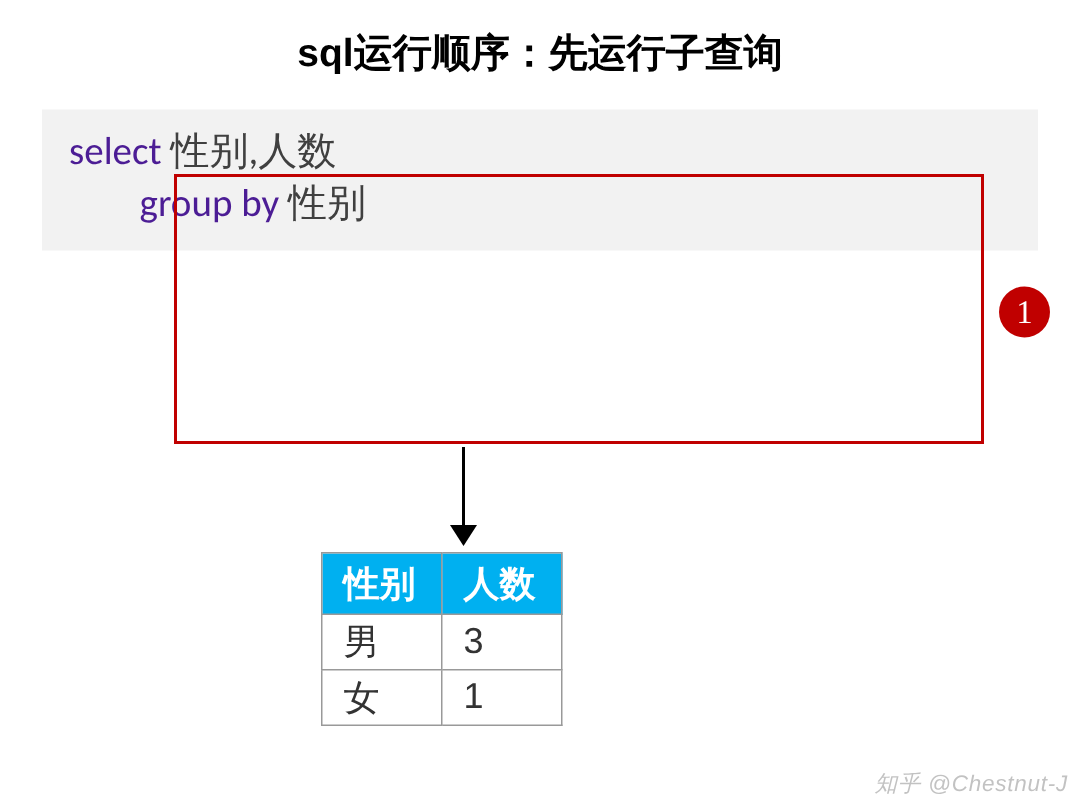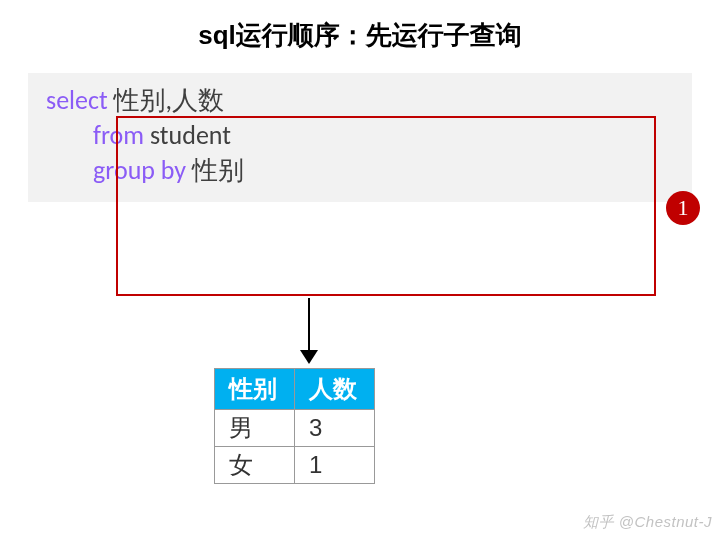--- a/index.html
+++ b/index.html
@@ -21,21 +21,21 @@
   }
   .code-block {
     background: #f2f2f2;
     margin: 8px 28px 0 28px;
     padding: 10px 18px 14px 18px;
     font-size: 26px;
     font-family: "Microsoft YaHei", Calibri, Arial, sans-serif;
     line-height: 1.35;
     position: relative;
   }
-  .kw { color: #8b5cf6; }
+  .kw { color: #4c1d95; }
   .txt { color: #404040; }
   .subquery-box {
     position: absolute;
     border: 2.5px solid #c00000;
     top: 43px;
     left: 88px;
     width: 540px;
     height: 180px;
   }
   .badge {
@@ -104,23 +104,20 @@
 </head>
 <body>
 
 <div class="title">sql运行顺序：先运行子查询</div>
 
 <div class="code-block">
   <div>
     <span class="kw">select</span><span class="txt"> 性别,人数</span>
   </div>
   <div>
-    <span style="white-space:pre;">        </span><span class="kw">from</span><span class="txt"> student</span>
-  </div>
-  <div>
     <span style="white-space:pre;">        </span><span class="kw">group by</span><span class="txt"> 性别</span>
   </div>
 
   <div class="subquery-box"></div>
   <div class="badge">1</div>
 </div>
 
 <div class="arrow-wrap"></div>
 <div class="arrow-head"></div>
 

